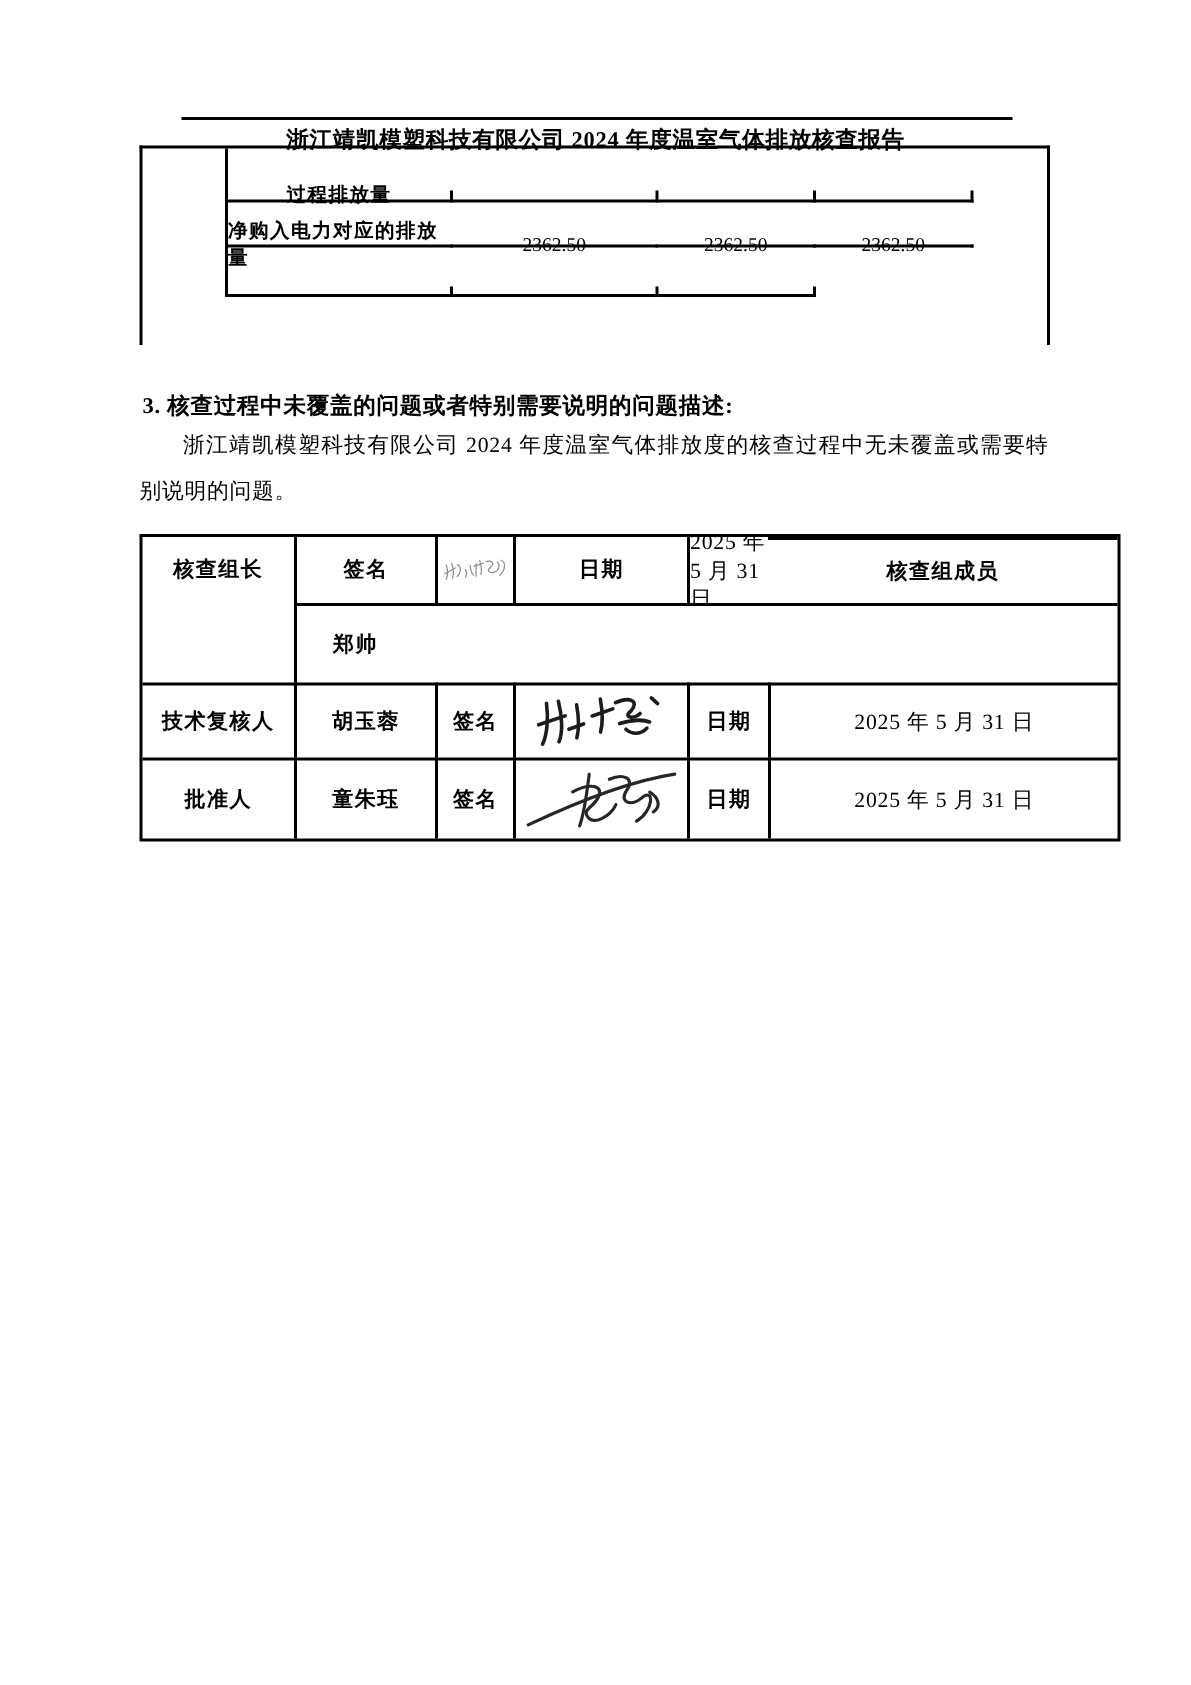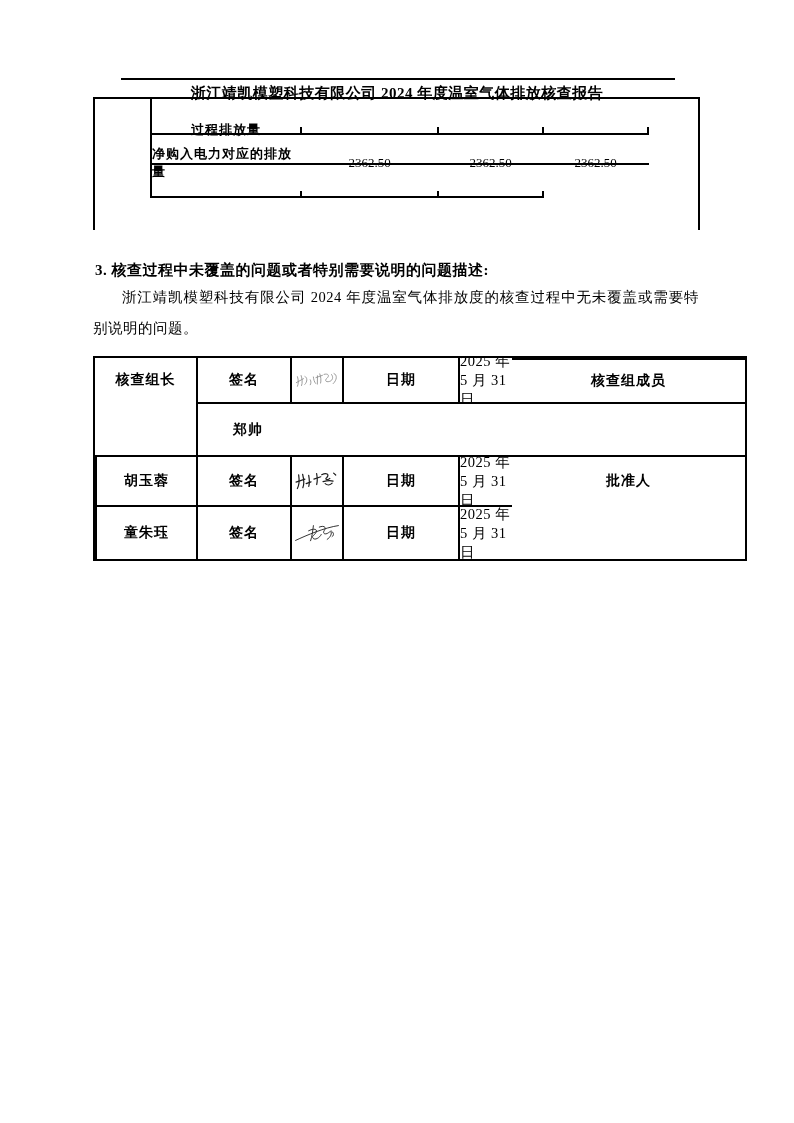--- a/index.html
+++ b/index.html
@@ -68,21 +68,21 @@
     display: flex; align-items: center; justify-content: center;
     font-size: 14px; font-weight: bold;
     letter-spacing: 1px;
     overflow: hidden;
   }
   .bl { border-left: 2px solid #000; }
   .bt { border-top: 2px solid #000; }
   .t2-merged {
     grid-column: 2 / 7;
     justify-content: flex-start;
-    padding-left: 35px;
+    padding-left: 24px;
   }
   .t2-date { font-weight: normal; font-size: 14.5px; letter-spacing: 0.5px; }
   .sig-box { width: 100%; height: 100%; display: flex; align-items: center; justify-content: center; }
   .sig-svg { display: block; }
 </style>
 </head>
 <body>
 
 <div class="hdr-title">浙江靖凯模塑科技有限公司 2024 年度温室气体排放核查报告</div>
 <div class="hdr-rule"></div>
@@ -130,20 +130,21 @@
         </g>
       </svg>
     </div>
   </div>
   <div class="t2-cell bl">日期</div>
   <div class="t2-cell bl t2-date">2025 年 5 月 31 日</div>
 
   <div class="t2-cell bt">核查组成员</div>
   <div class="t2-cell bl bt t2-merged">郑帅</div>
 
+  <div class="t2-cell bt">技术复核人</div>
   <div class="t2-cell bl bt">胡玉蓉</div>
   <div class="t2-cell bl bt">签名</div>
   <div class="t2-cell bl bt">
     <div class="sig-box">
       <svg class="sig-svg" width="100" height="40" viewBox="0 0 100 40" style="transform:rotate(-3deg)">
         <g fill="none" stroke="#1c1c1c" stroke-width="2.4" stroke-linecap="round">
           <path d="M8 20 L26 15"></path>
           <path d="M14 6 C15 16 13 28 10 33"></path>
           <path d="M22 5 C24 15 24 26 21 32"></path>
           <path d="M28 24 L38 21"></path>

